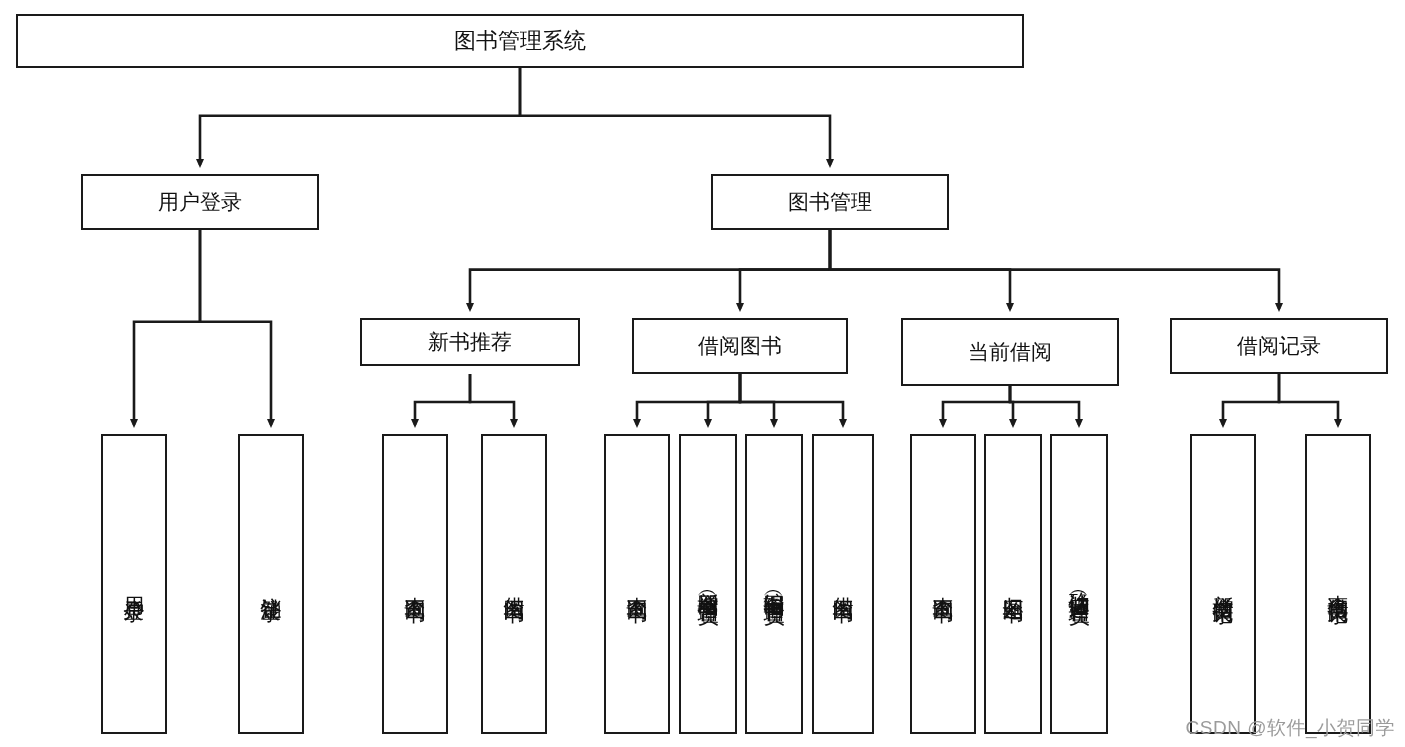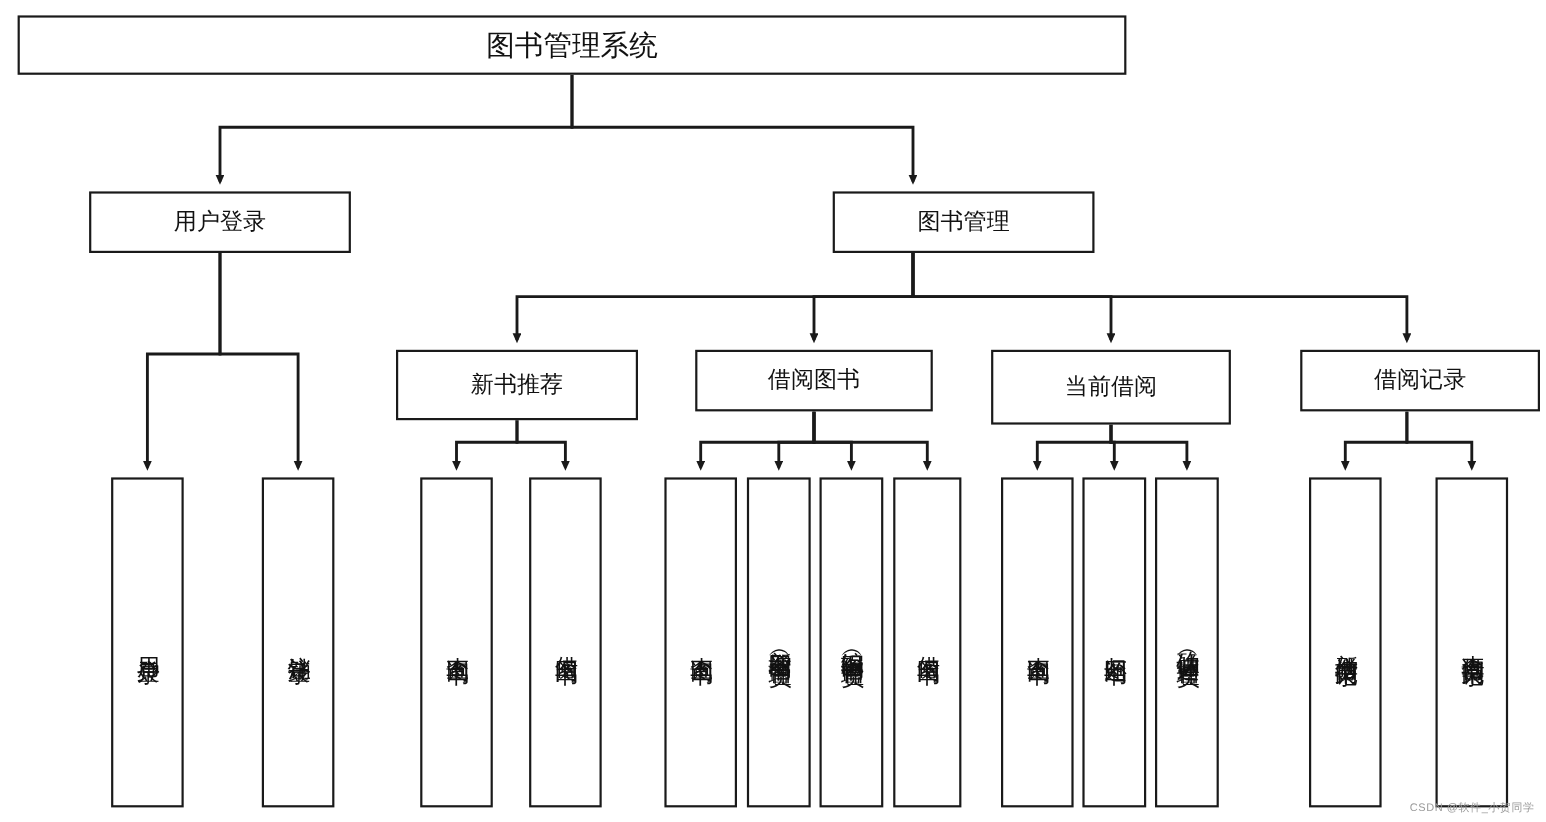--- a/index.html
+++ b/index.html
@@ -41,27 +41,27 @@
   }
   .node.vertical {
     writing-mode: vertical-rl;
     text-orientation: upright;
     letter-spacing: 2px;
     font-size: 21px;
     padding: 8px 0;
     line-height: 1.15;
   }
   .node.root {
-    font-size: 26px;
+    font-size: 22px;
   }
   .watermark {
     position: absolute;
     right: 10px;
     bottom: 6px;
-    font-size: 10px;
+    font-size: 19px;
     color: #9b9b9b;
     letter-spacing: 0.5px;
   }
 </style>
 </head>
 <body>
 
 <div id="stage">
   <svg id="edges" viewBox="0 0 1405 747">
     <defs>
@@ -87,25 +87,25 @@
         <path d="M 1010 374 L 1010 402 L 943 402 L 943 425" marker-end="url(#arrow)" stroke-linejoin="miter"></path>
         <path d="M 1010 374 L 1010 402 L 1013 402 L 1013 425" marker-end="url(#arrow)" stroke-linejoin="miter"></path>
         <path d="M 1010 374 L 1010 402 L 1079 402 L 1079 425" marker-end="url(#arrow)" stroke-linejoin="miter"></path>
         <path d="M 1279 374 L 1279 402 L 1223 402 L 1223 425" marker-end="url(#arrow)" stroke-linejoin="miter"></path>
         <path d="M 1279 374 L 1279 402 L 1338 402 L 1338 425" marker-end="url(#arrow)" stroke-linejoin="miter"></path>
       </g>
   </svg>
   <div id="node-layer">
       <div class="node root" style="left: 16px; top: 14px; width: 1008px; height: 54px;">图书管理系统</div>
       <div class="node" style="left: 81px; top: 174px; width: 238px; height: 56px;">用户登录</div>
-      <div class="node" style="left: 711px; top: 174px; width: 238px; height: 56px; margin-left: 46px;">图书管理</div>
-      <div class="node" style="left: 360px; top: 318px; width: 220px; height: 64px;">新书推荐</div>
+      <div class="node" style="left: 711px; top: 174px; width: 238px; height: 56px;">图书管理</div>
+      <div class="node" style="left: 360px; top: 318px; width: 220px; height: 48px;">新书推荐</div>
       <div class="node" style="left: 632px; top: 318px; width: 216px; height: 56px;">借阅图书</div>
       <div class="node" style="left: 901px; top: 318px; width: 218px; height: 68px;">当前借阅</div>
-      <div class="node" style="left: 1170px; top: 318px; width: 218px; height: 56px; margin-left: 12px;">借阅记录</div>
+      <div class="node" style="left: 1170px; top: 318px; width: 218px; height: 56px;">借阅记录</div>
       <div class="node vertical" style="left: 101px; top: 434px; width: 66px; height: 300px;">用户登录</div>
       <div class="node vertical" style="left: 238px; top: 434px; width: 66px; height: 300px;">注销登录</div>
       <div class="node vertical" style="left: 382px; top: 434px; width: 66px; height: 300px;">查询图书</div>
       <div class="node vertical" style="left: 481px; top: 434px; width: 66px; height: 300px;">借阅图书</div>
       <div class="node vertical" style="left: 604px; top: 434px; width: 66px; height: 300px;">查询图书</div>
       <div class="node vertical" style="left: 679px; top: 434px; width: 58px; height: 300px;">新增图书（管理员）</div>
       <div class="node vertical" style="left: 745px; top: 434px; width: 58px; height: 300px;">编辑图书（管理员）</div>
       <div class="node vertical" style="left: 812px; top: 434px; width: 62px; height: 300px;">借阅图书</div>
       <div class="node vertical" style="left: 910px; top: 434px; width: 66px; height: 300px;">查询图书</div>
       <div class="node vertical" style="left: 984px; top: 434px; width: 58px; height: 300px;">归还图书</div>

